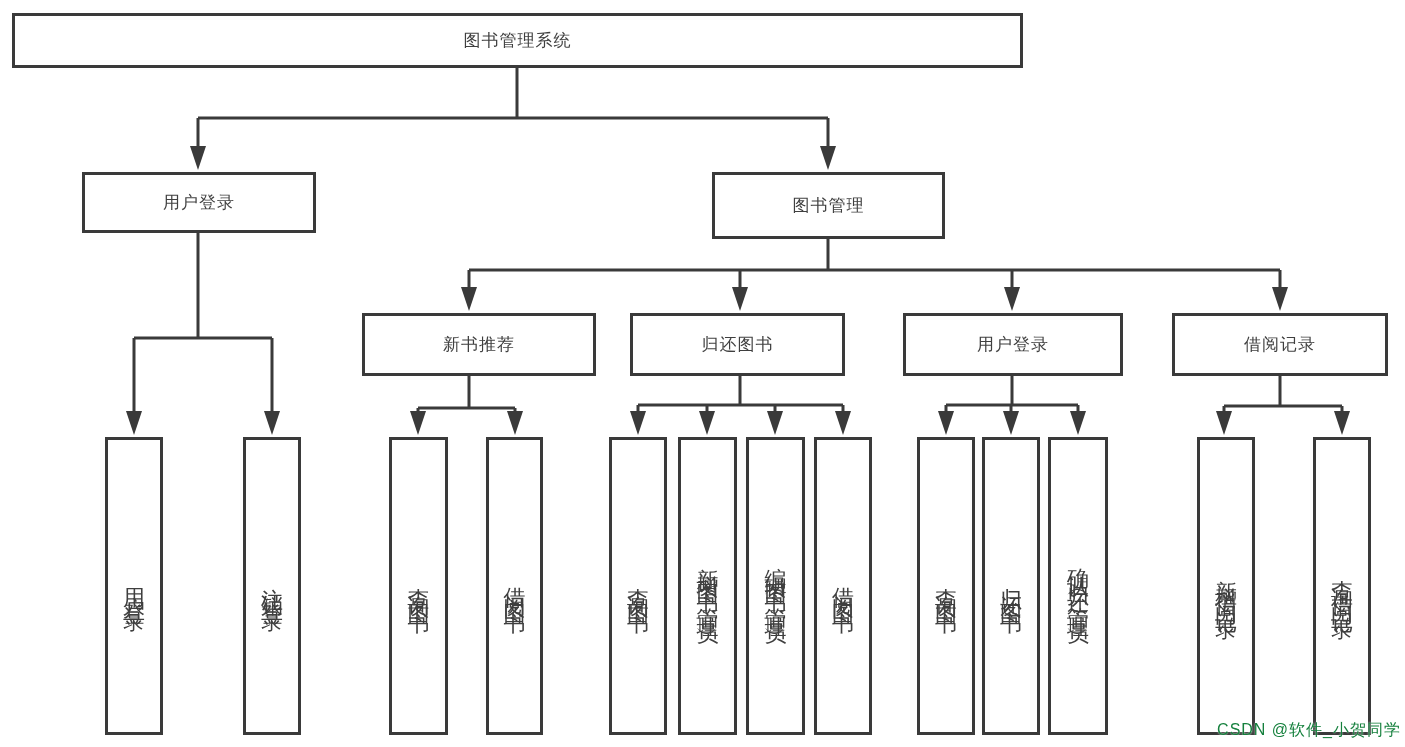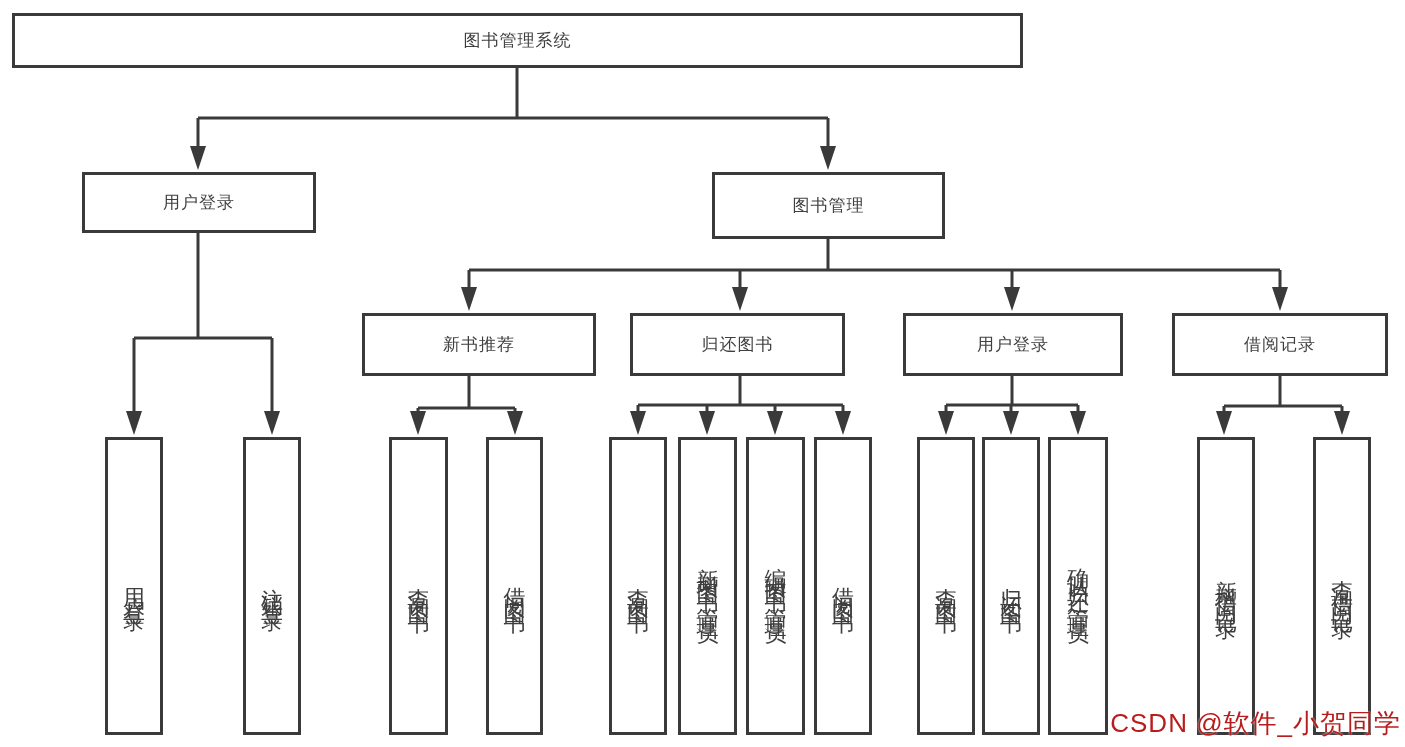--- a/index.html
+++ b/index.html
@@ -25,23 +25,23 @@
   .vtext{
     writing-mode:vertical-rl;
     text-orientation:mixed;
     font-size:22px;
     letter-spacing:8px;
     line-height:1;
   }
   .watermark{
     position:absolute;
     right:4px;bottom:6px;
-    font-size:26px;
+    font-size:16px;
     letter-spacing:1px;
-    color:#b91c1c;
+    color:#15803d;
     text-shadow:0 0 2px #ffffff;
     white-space:nowrap;
   }
 </style>
 </head>
 <body>
 
 <div id="canvas">
 
   <svg id="wires" width="1405" height="747" viewBox="0 0 1405 747">

